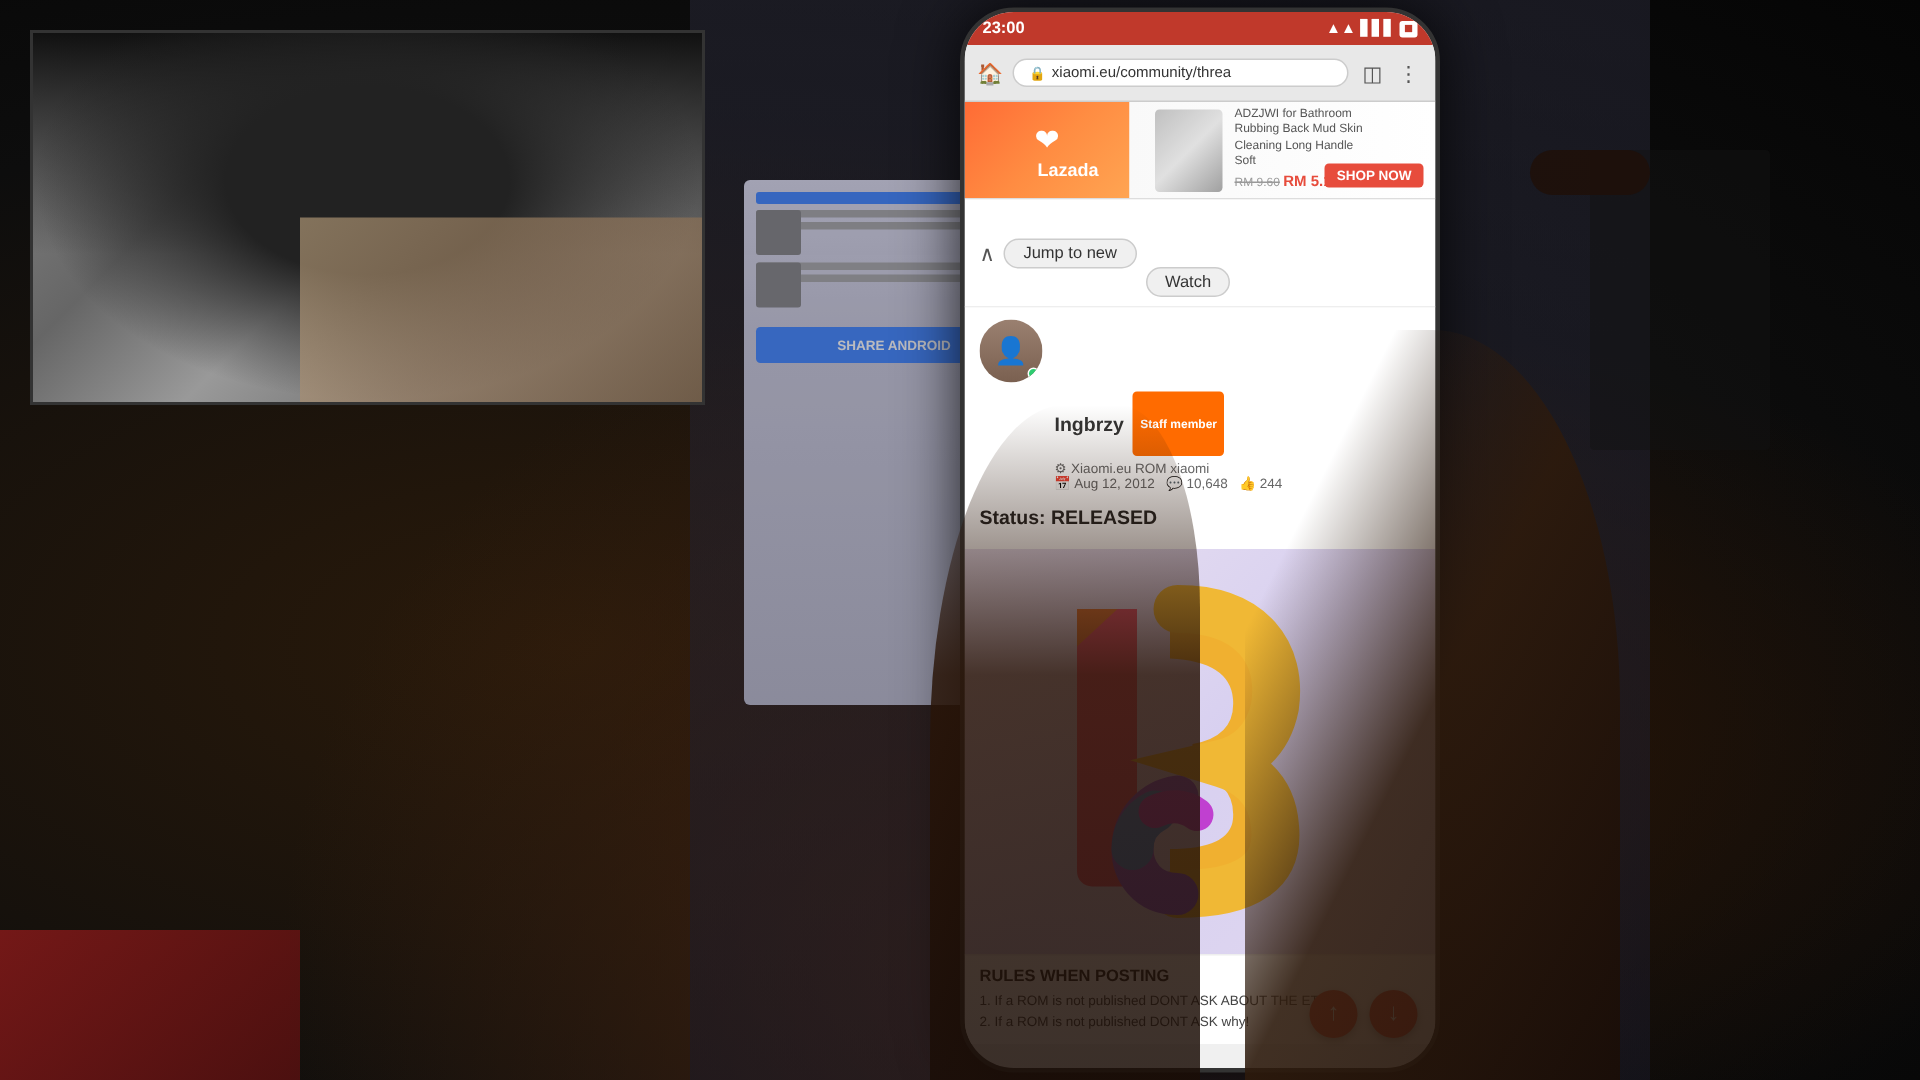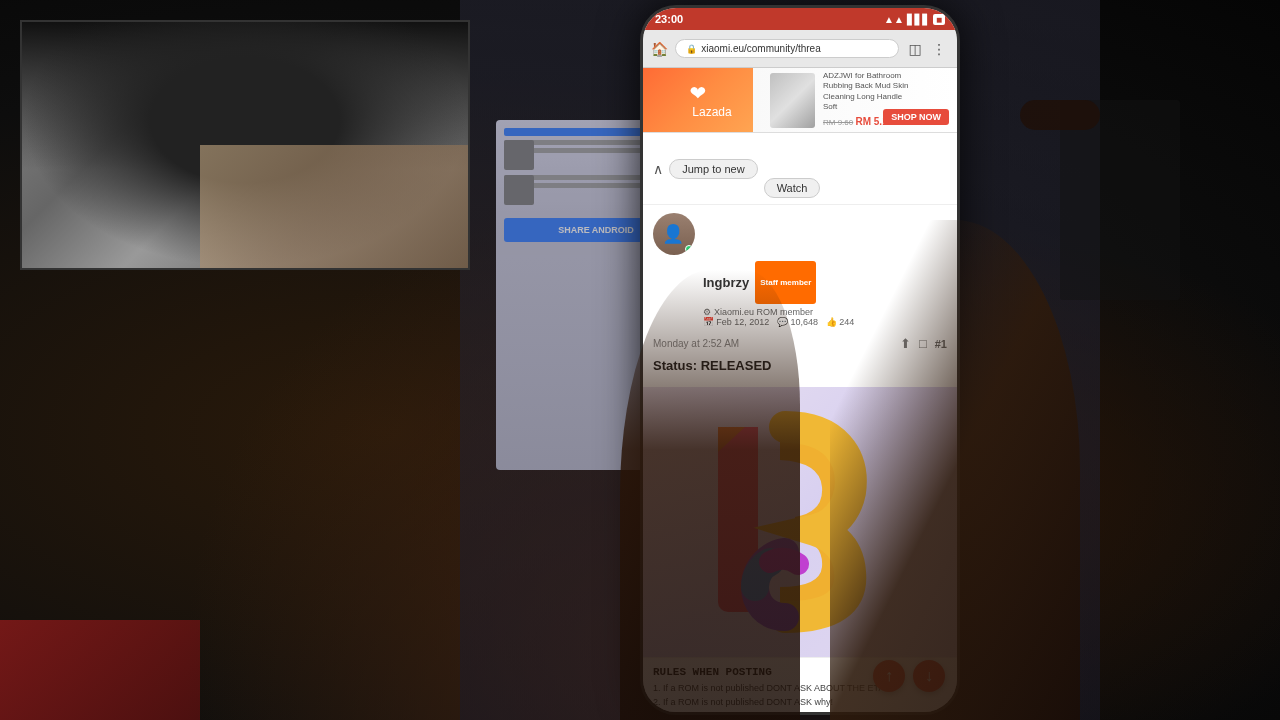--- a/index.html
+++ b/index.html
@@ -262,21 +262,21 @@
     }
 
     .lazada-heart {
       font-size: 20px;
       color: white;
     }
 
     .lazada-text {
       color: white;
       font-size: 12px;
-      font-weight: normal;
+      font-weight: bold;
       padding-left: 28px;
     }
 
     .ad-product-area {
       flex: 1;
       height: 65px;
       background: linear-gradient(to right, #f9f9f9, #fff);
       display: flex;
       align-items: center;
       padding: 17px;
@@ -518,21 +518,20 @@
       background: white;
       padding: 8px 10px;
       border-top: 1px solid #eee;
     }
 
     .rules-title {
       font-size: 11px;
       font-weight: bold;
       color: #222;
       margin-bottom: 4px;
-      font-family: Liberation Mono, monospace;
     }
 
     .rules-text {
       font-size: 9px;
       color: #444;
       line-height: 1.5;
     }
 
     
     .scroll-buttons {
@@ -707,48 +706,40 @@
             <div class="online-dot"></div>
           </div>
           <div class="author-info">
             <div class="author-name-row">
               <span class="author-name">Ingbrzy</span>
               <span class="staff-badge">Staff member</span>
             </div>
             <div class="author-meta">
               <div class="author-role">
                 <span>⚙</span>
-                <span>Xiaomi.eu ROM member</span>
+                <span>Xiaomi.eu ROM xiaomi</span>
               </div>
             </div>
             <div class="author-stats">
               <div class="stat-item">
                 <span>📅</span>
-                <span>Feb 12, 2012</span>
+                <span>Aug 12, 2012</span>
               </div>
               <div class="stat-item">
                 <span>💬</span>
                 <span>10,648</span>
               </div>
               <div class="stat-item">
                 <span>👍</span>
                 <span>244</span>
               </div>
             </div>
           </div>
         </div>
 
-        <div style="display:flex; justify-content:space-between; align-items:center">
-          <div class="post-timestamp">Monday at 2:52 AM</div>
-          <div class="post-actions-row">
-            <span class="post-action-icon">⬆</span>
-            <span class="post-action-icon">□</span>
-            <span class="post-number">#1</span>
-          </div>
-        </div>
 
         <div class="status-line">Status: RELEASED</div>
       </div>
 
       <div class="miui-logo-area">
         <svg class="miui-logo-svg" viewBox="0 0 220 240">
 
           <rect x="30" y="30" width="38" height="170" rx="8" fill="#e8437a"></rect>
 
           <path d="M30 55 Q30 30 55 30 L68 30 L68 55 Z" fill="#e8437a"></path>

